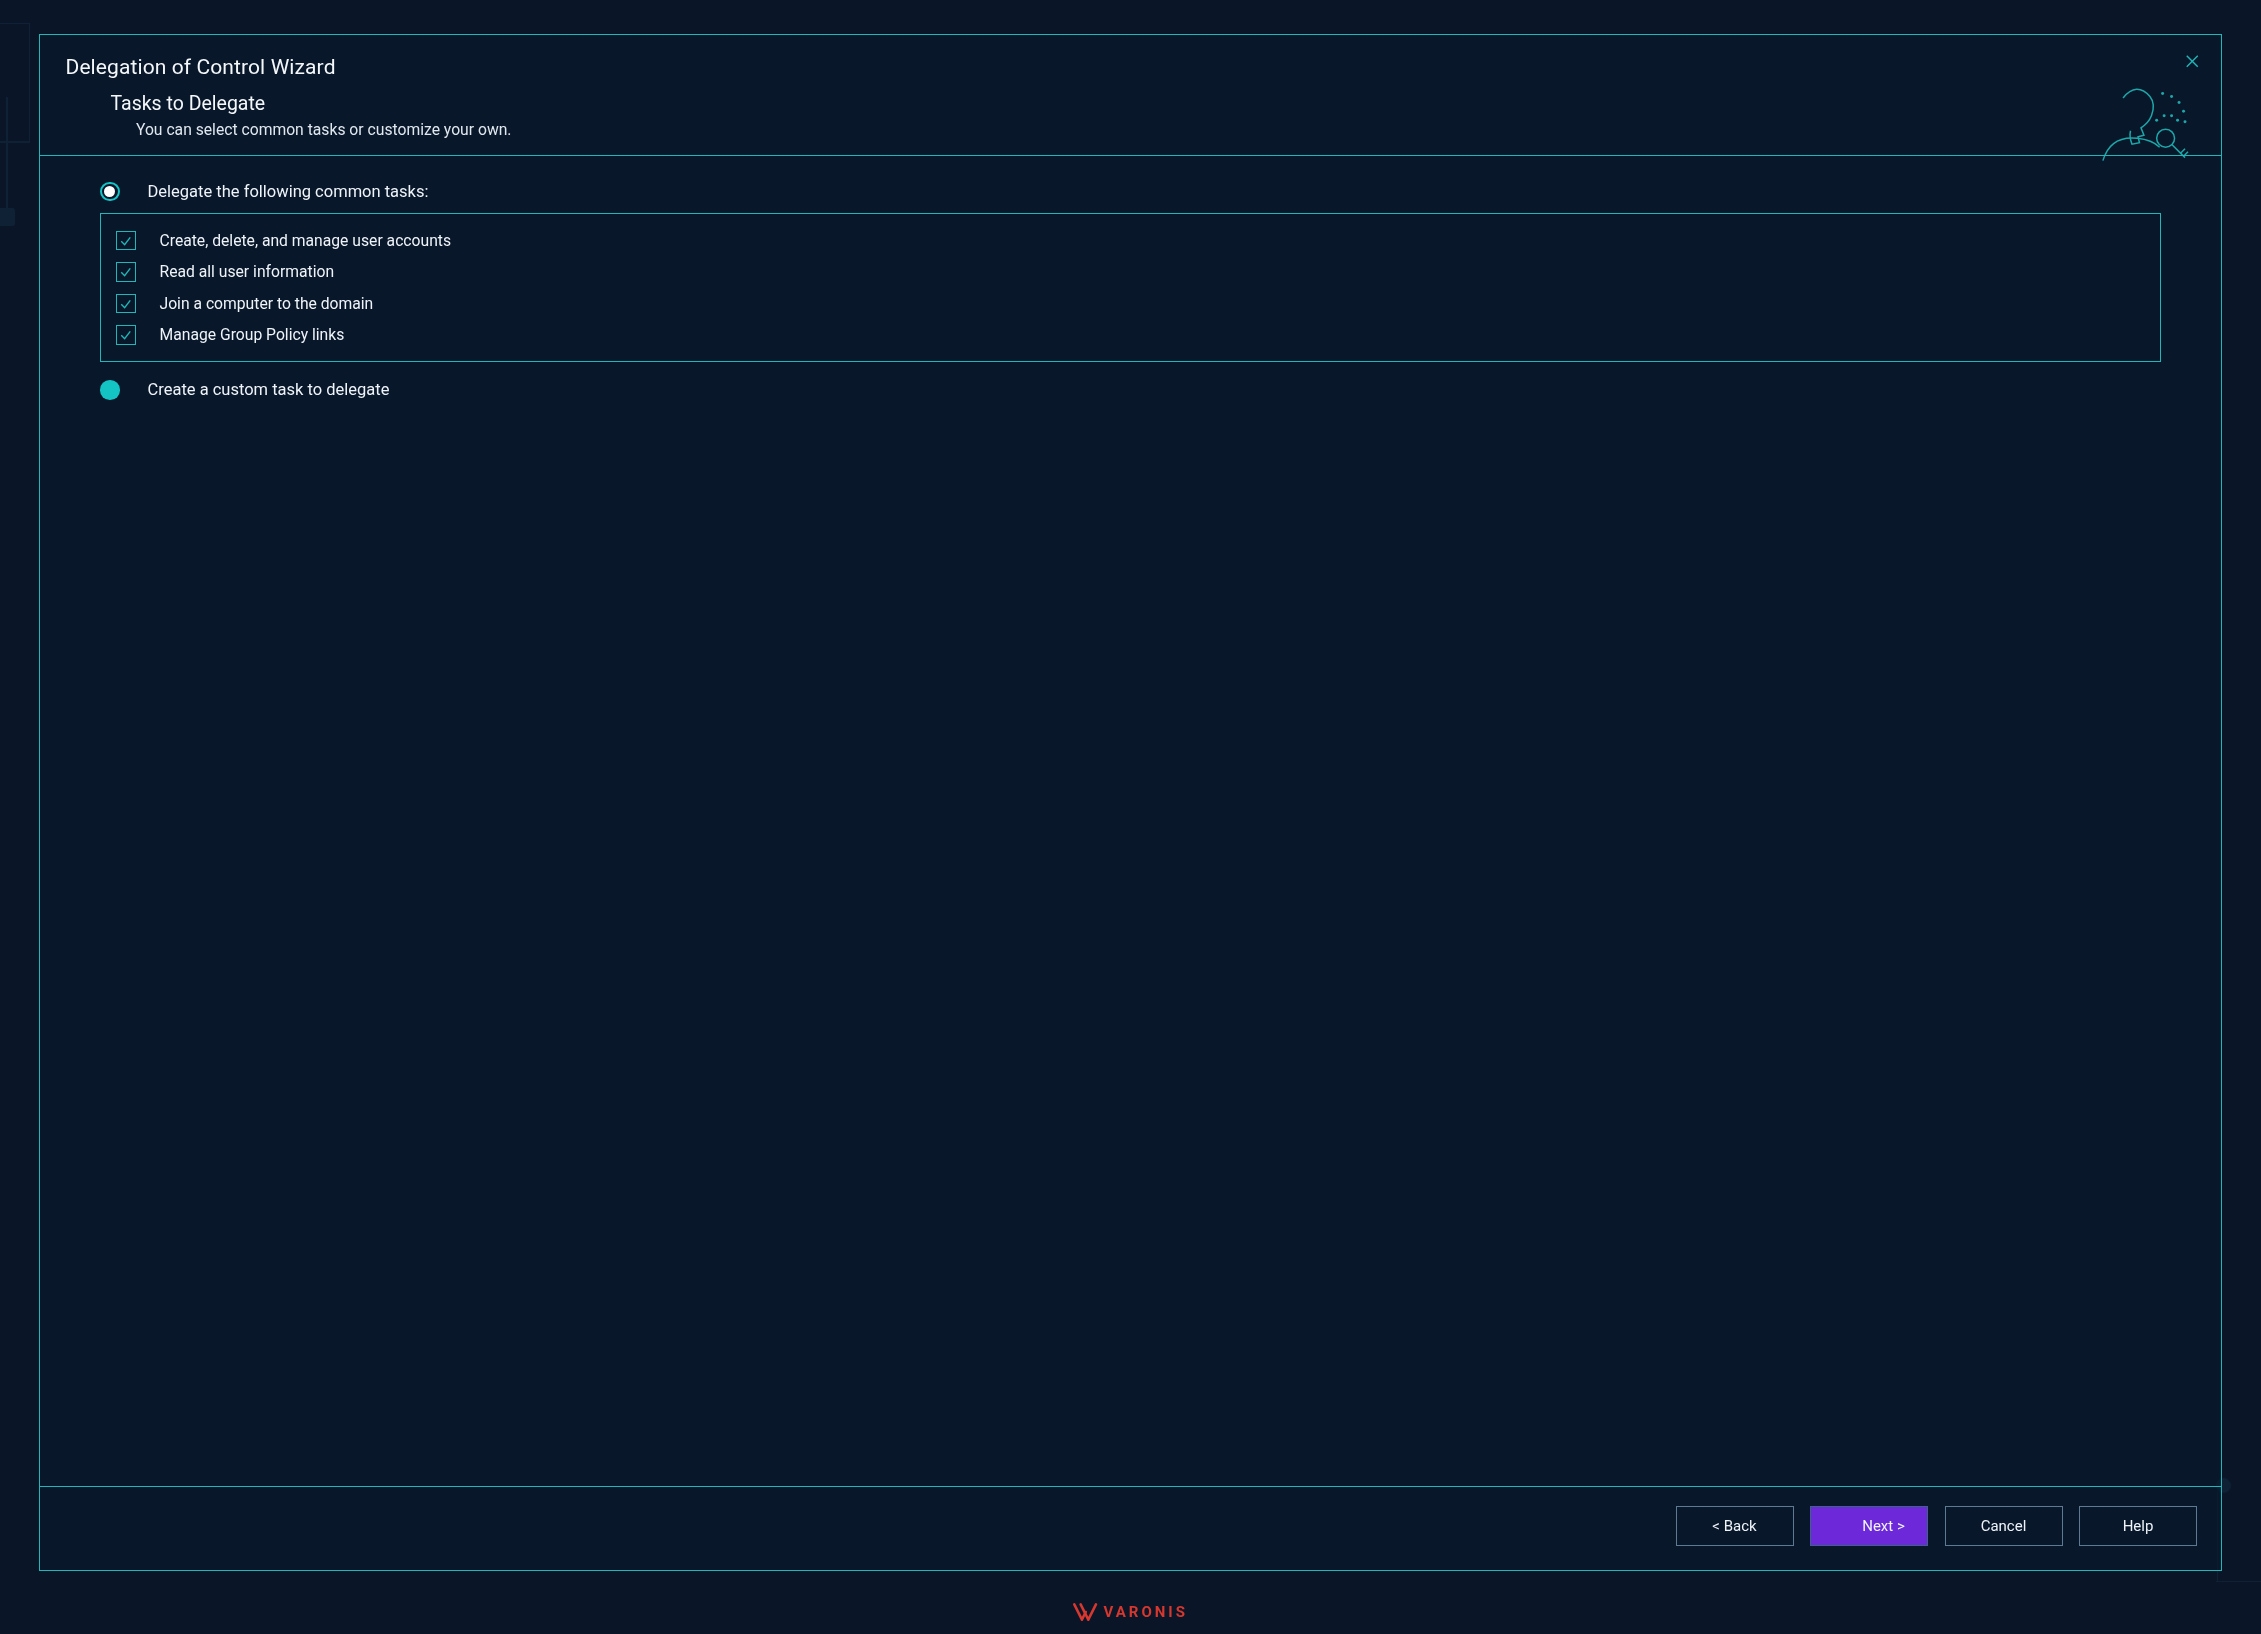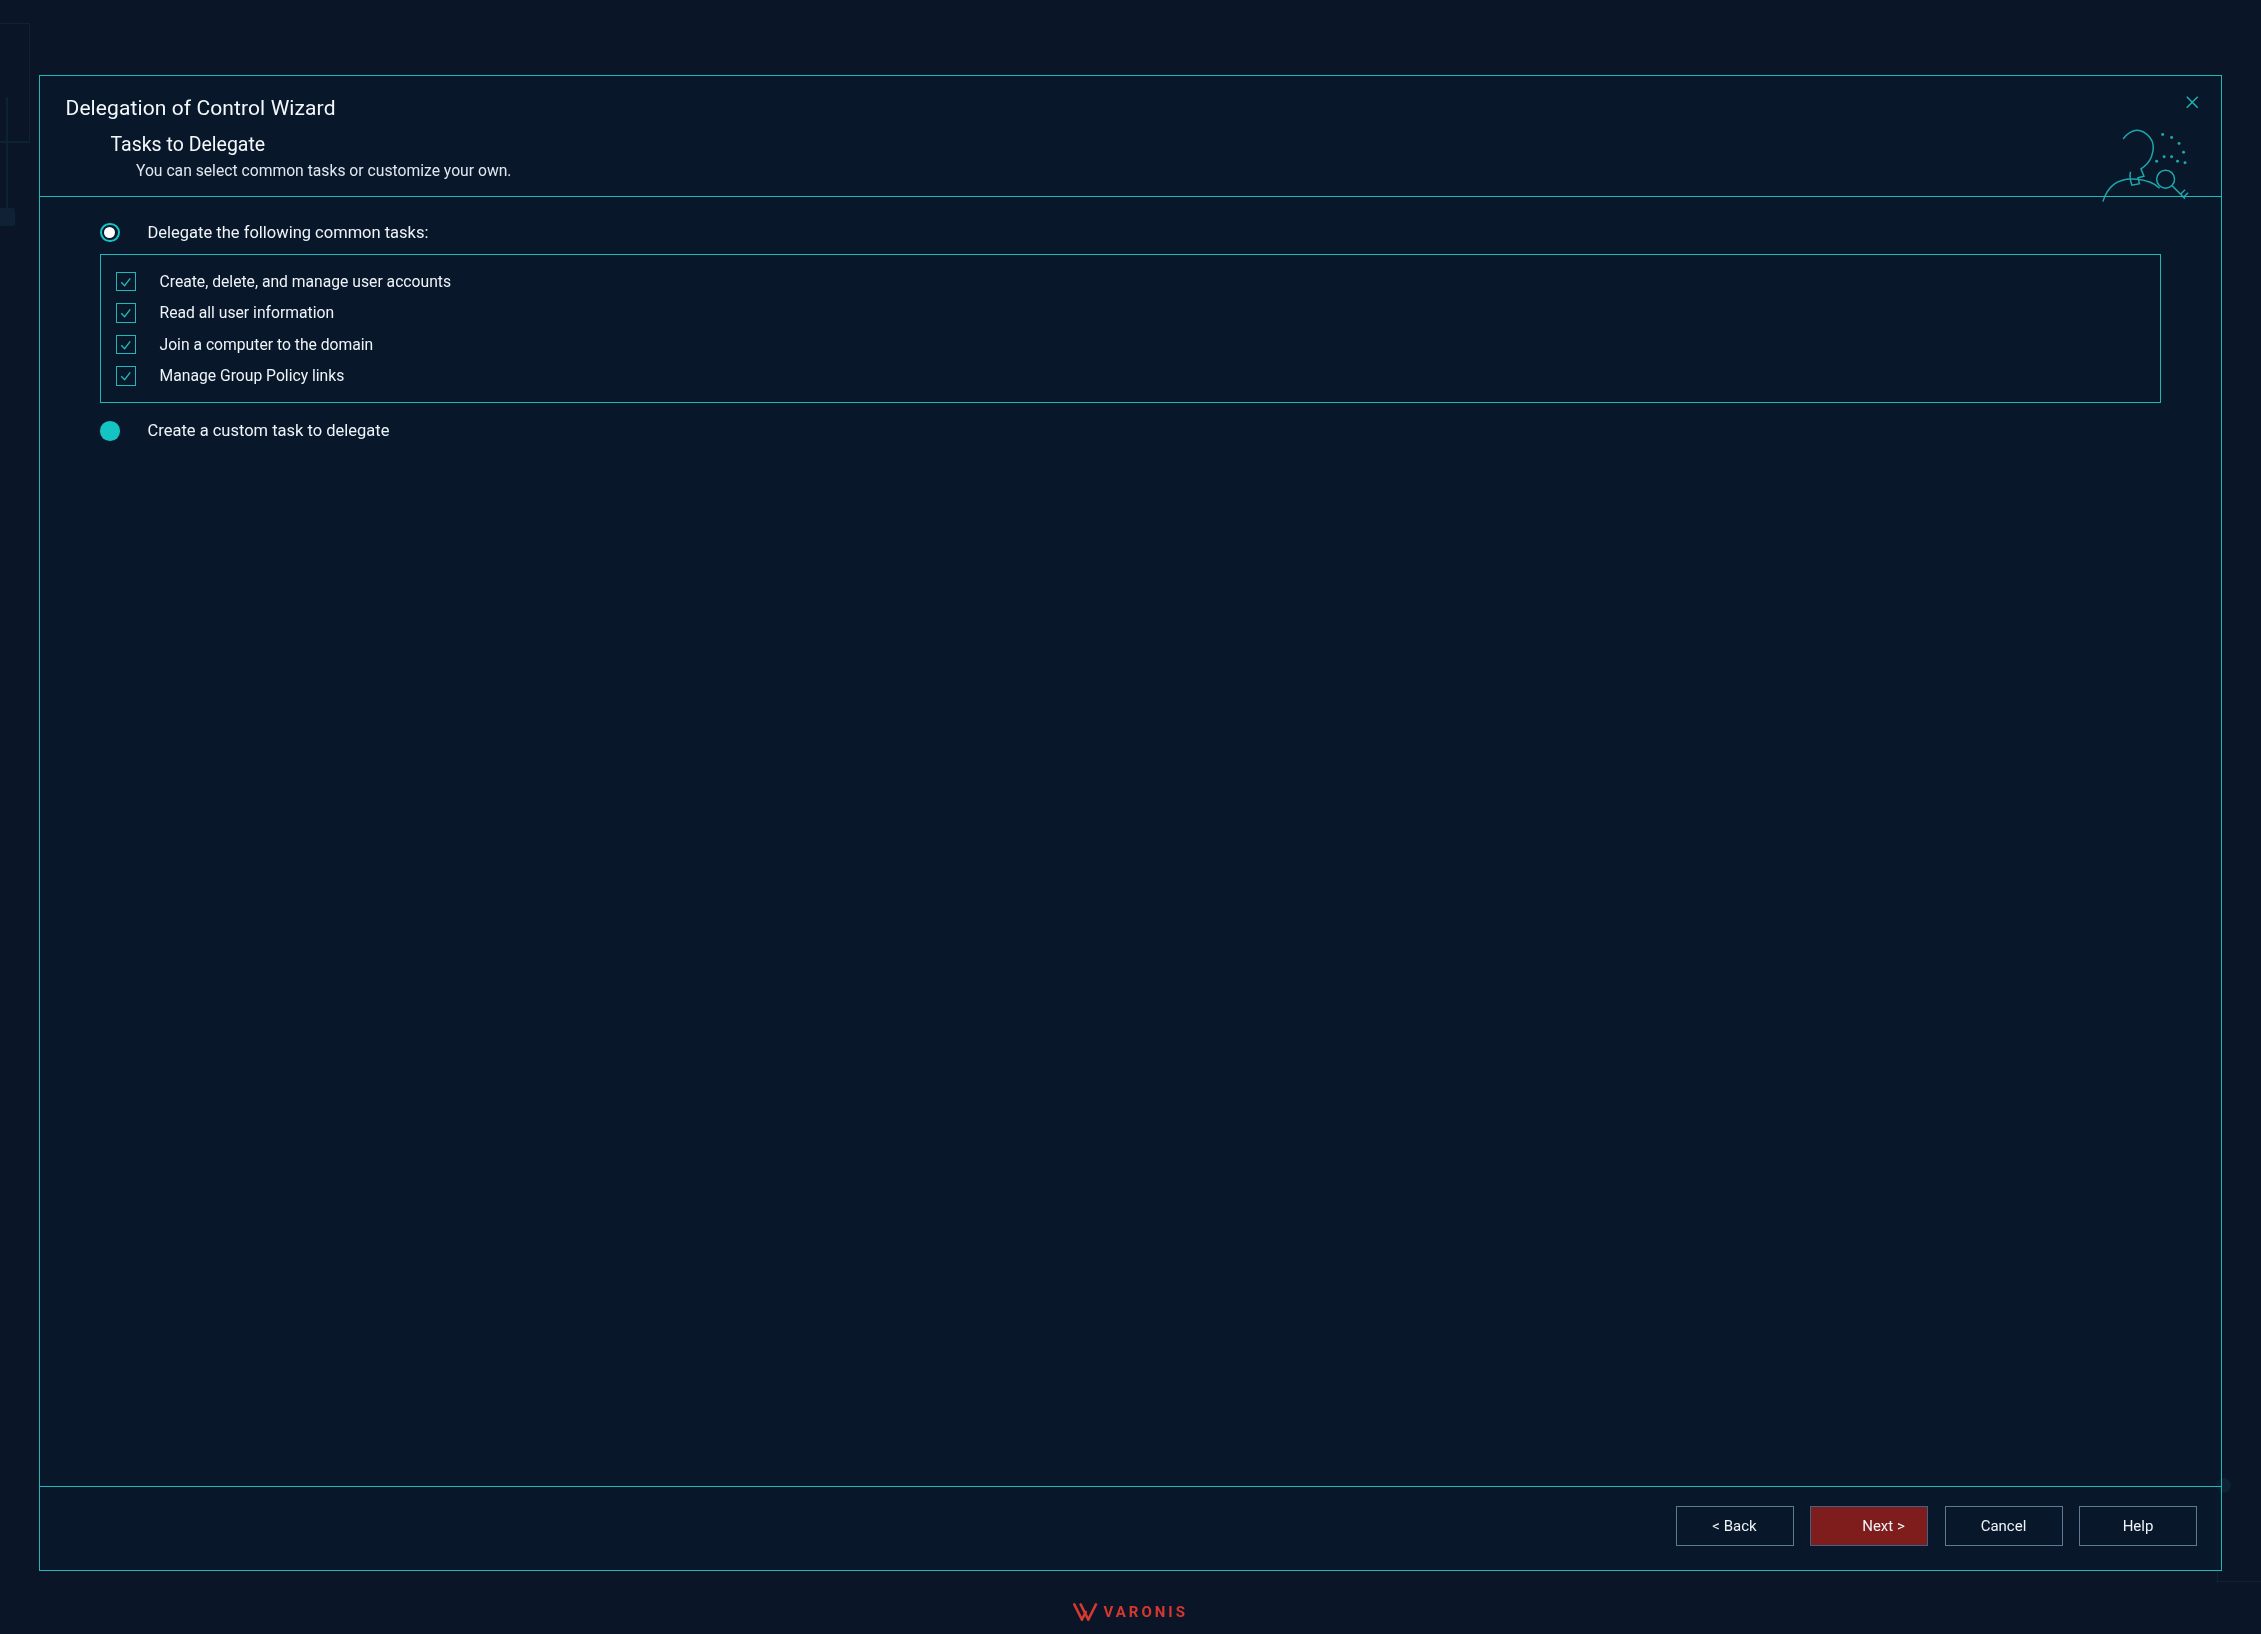--- a/index.html
+++ b/index.html
@@ -28,21 +28,20 @@
   .s7{right:43px;bottom:52px;width:1.5px;height:90px}
   .s8{right:30px;bottom:141px;width:15px;height:15px;border:1.5px solid #17364e;border-radius:50%;background:transparent}
 
   .wizard {
     position: absolute;
     left: 39px; right: 39px; top: 34px; bottom: 63px;
     border: 0.7px solid #1fb7b7;
     background: rgba(9, 26, 43, 0.55);
     display: flex;
     flex-direction: column;
-    margin-top: 41px;
   }
   .wizard-header {
     padding: 19.5px 25.5px 16.5px 25.5px;
     position: relative;
   }
   .wizard-title {
     font-size: 21px;
     font-weight: 400;
     letter-spacing: 0.1px;
     color: #f4f8fb;
@@ -149,21 +148,21 @@
     min-width: 118px;
     height: 40px;
     border: 0.7px solid #5e7a93;
     background: transparent;
     color: #eef4f9;
     font-size: 15px;
     display:flex; align-items:center; justify-content:center;
     cursor: pointer;
   }
   .btn.primary {
-    background: #7f1d1d;
+    background: #6d28d9;
     border-color: #3d6388;
     padding-left: 29px;
   }
 
   .brand {
     position: absolute;
     left: 0; right: 0; bottom: 13.5px;
     display:flex; align-items:center; justify-content:center;
     gap: 5px;
     letter-spacing: 3px;

